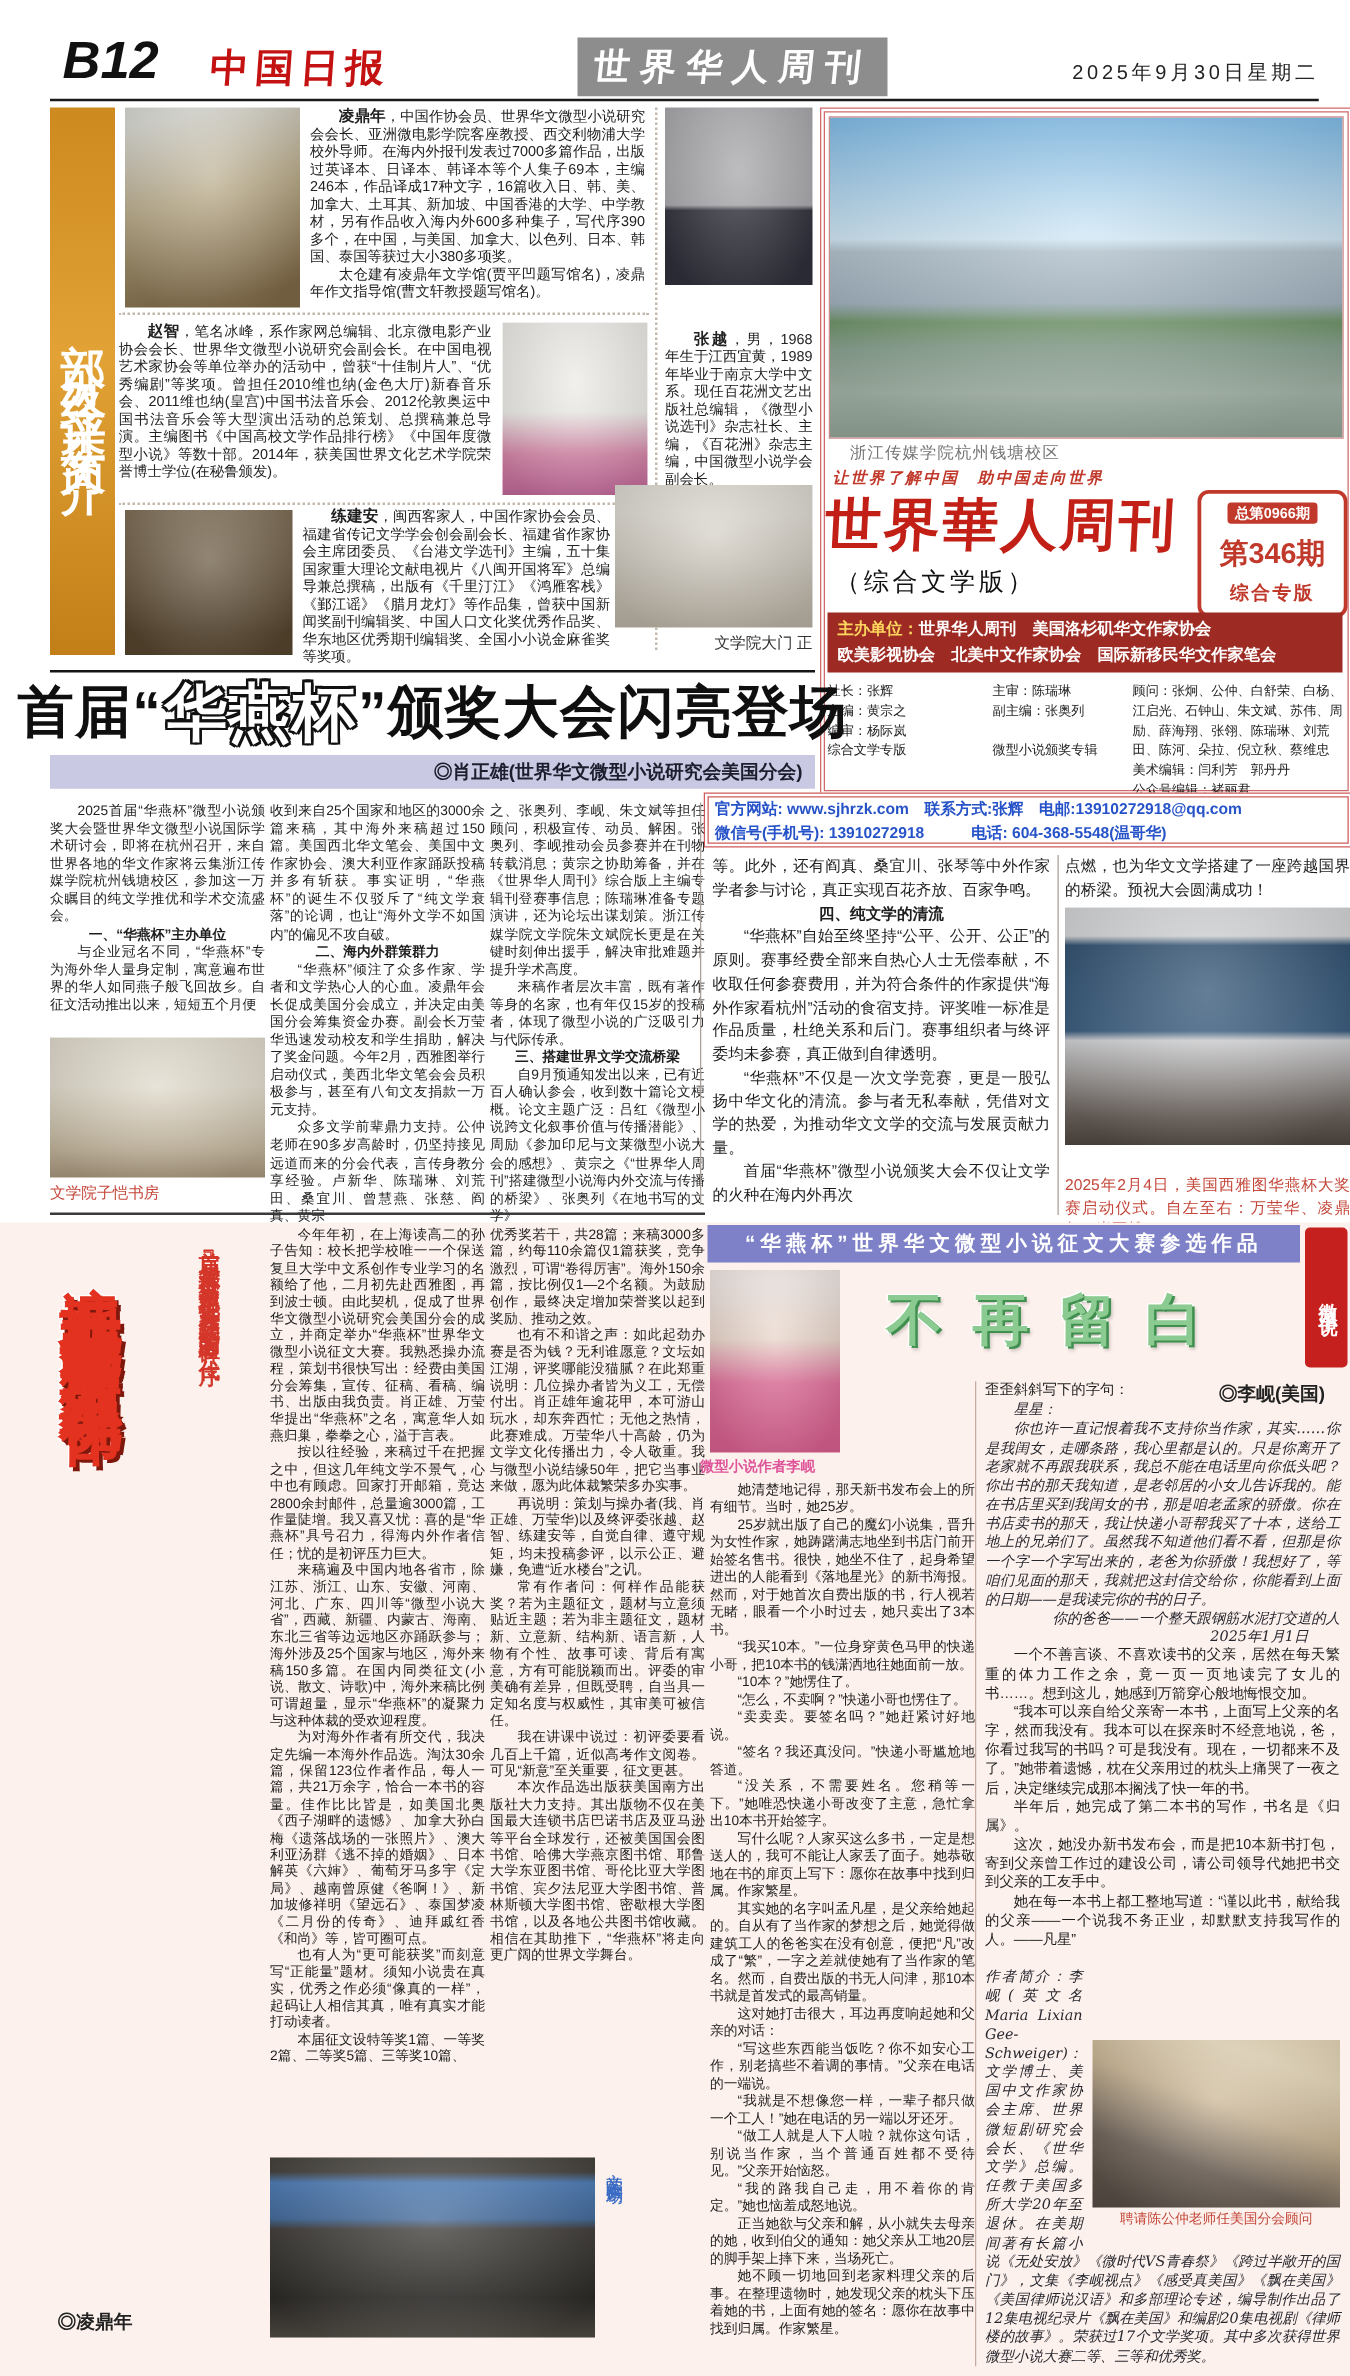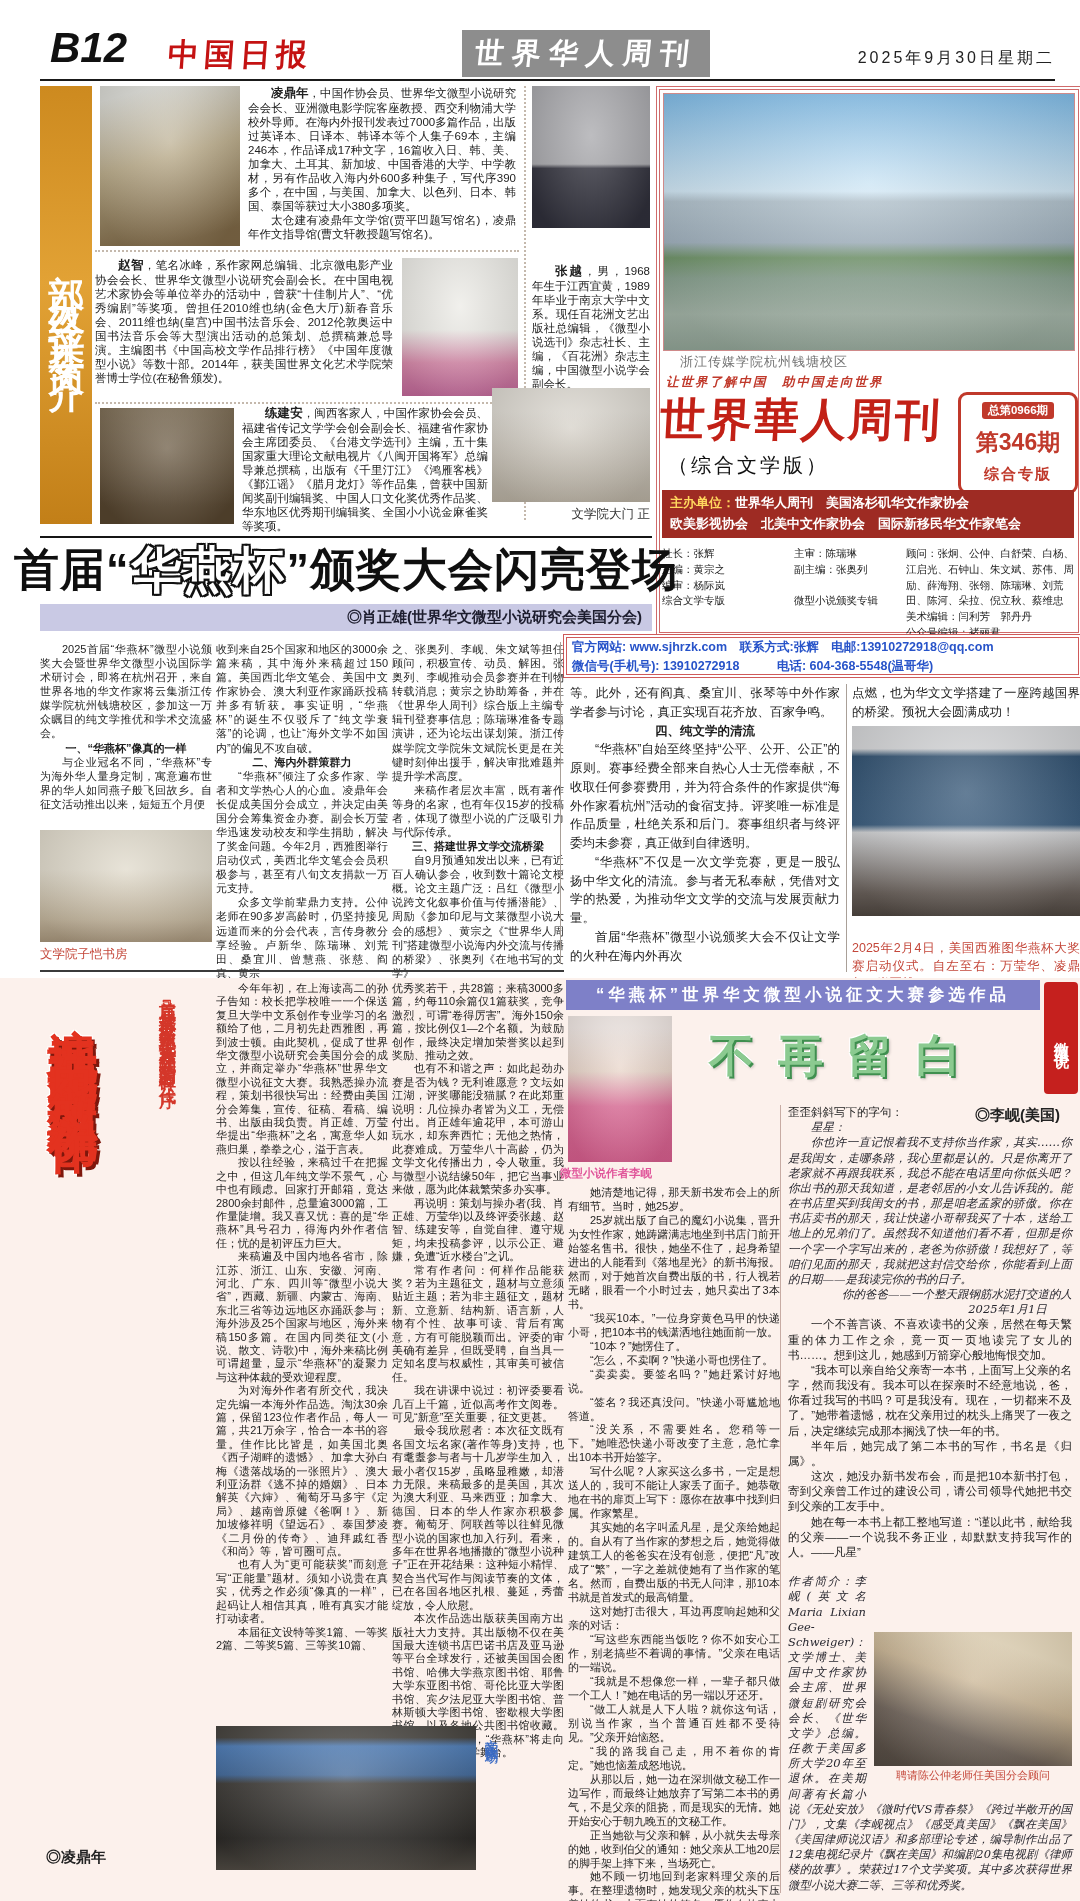--- a/index.html
+++ b/index.html
@@ -195,21 +195,21 @@
     <span>首届“</span>
       <span class="cup">华燕杯</span>
       <span>”颁奖大会闪亮登场</span>
   </div>
   <div class="abs byline-bar">
     <span>◎肖正雄(世界华文微型小说研究会美国分会)</span>
   </div>
 
   <div class="col m-col" style="left:40px;top:642px;">
       <p class="b-p">2025首届“华燕杯”微型小说颁奖大会暨世界华文微型小说国际学术研讨会，即将在杭州召开，来自世界各地的华文作家将云集浙江传媒学院杭州钱塘校区，参加这一万众瞩目的纯文学推优和学术交流盛会。</p>
-      <p class="b-h">一、“华燕杯”像真的一样</p>
+      <p class="b-h">一、“华燕杯”主办单位</p>
       <p class="b-p">与企业冠名不同，“华燕杯”专为海外华人量身定制，寓意遍布世界的华人如同燕子般飞回故乡。自征文活动推出以来，短短五个月便</p>
     </div>
   <div class="ph ph7" style="left:40px;top:830px;width:172px;height:112px;"></div>
   <div class="caption-red" style="left:40px;top:946px;width:172px;text-align:left;">文学院子恺书房</div>
 
   <div class="col m-col" style="left:216px;top:642px;">
       <p class="b-c">收到来自25个国家和地区的3000余篇来稿，其中海外来稿超过150篇。美国西北华文笔会、美国中文作家协会、澳大利亚作家踊跃投稿并多有斩获。事实证明，“华燕杯”的诞生不仅驳斥了“纯文学衰落”的论调，也让“海外文学不如国内”的偏见不攻自破。</p>
       <p class="b-h">二、海内外群策群力</p>
       <p class="b-p">“华燕杯”倾注了众多作家、学者和文学热心人的心血。凌鼎年会长促成美国分会成立，并决定由美国分会筹集资金办赛。副会长万莹华迅速发动校友和学生捐助，解决了奖金问题。今年2月，西雅图举行启动仪式，美西北华文笔会会员积极参与，甚至有八旬文友捐款一万元支持。</p>
       <p class="b-p">众多文学前辈鼎力支持。公仲老师在90多岁高龄时，仍坚持接见远道而来的分会代表，言传身教分享经验。卢新华、陈瑞琳、刘荒田、桑宜川、曾慧燕、张慈、阎真、黄宗</p>
@@ -249,21 +249,20 @@
       <p class="b-p">为对海外作者有所交代，我决定先编一本海外作品选。淘汰30余篇，保留123位作者作品，每人一篇，共21万余字，恰合一本书的容量。佳作比比皆是，如美国北奥《西子湖畔的遗憾》、加拿大孙白梅《遗落战场的一张照片》、澳大利亚汤群《逃不掉的婚姻》、日本解英《六婶》、葡萄牙马多宇《定局》、越南曾原健《爸啊！》、新加坡修祥明《望远石》、泰国梦凌《二月份的传奇》、迪拜戚红香《和尚》等，皆可圈可点。</p>
       <p class="b-p">也有人为“更可能获奖”而刻意写“正能量”题材。须知小说贵在真实，优秀之作必须“像真的一样”，起码让人相信其真，唯有真实才能打动读者。</p>
       <p class="b-p">本届征文设特等奖1篇、一等奖2篇、二等奖5篇、三等奖10篇、</p>
     </div>
   <div class="col p-col" style="left:392px;top:982px;">
       <p class="b-c">优秀奖若干，共28篇；来稿3000多篇，约每110余篇仅1篇获奖，竞争激烈，可谓“卷得厉害”。海外150余篇，按比例仅1—2个名额。为鼓励创作，最终决定增加荣誉奖以起到奖励、推动之效。</p>
       <p class="b-p">也有不和谐之声：如此起劲办赛是否为钱？无利谁愿意？文坛如江湖，评奖哪能没猫腻？在此郑重说明：几位操办者皆为义工，无偿付出。肖正雄年逾花甲，本可游山玩水，却东奔西忙；无他之热情，此赛难成。万莹华八十高龄，仍为文学文化传播出力，令人敬重。我与微型小说结缘50年，把它当事业来做，愿为此体裁繁荣多办实事。</p>
       <p class="b-p">再说明：策划与操办者(我、肖正雄、万莹华)以及终评委张越、赵智、练建安等，自觉自律、遵守规矩，均未投稿参评，以示公正、避嫌，免遭“近水楼台”之讥。</p>
       <p class="b-p">常有作者问：何样作品能获奖？若为主题征文，题材与立意须贴近主题；若为非主题征文，题材新、立意新、结构新、语言新，人物有个性、故事可读、背后有寓意，方有可能脱颖而出。评委的审美确有差异，但既受聘，自当具一定知名度与权威性，其审美可被信任。</p>
       <p class="b-p">我在讲课中说过：初评委要看几百上千篇，近似高考作文阅卷。可见“新意”至关重要，征文更甚。</p>
-      <p class="b-p">最令我欣慰者：本次征文既有各国文坛名家(著作等身)支持，也有耄耋参与者与十几岁学生加入，最小者仅15岁，虽略显稚嫩，却潜力无限。来稿最多的是美国，其次为澳大利亚、马来西亚；加拿大、德国、日本的华人作家亦积极参赛。葡萄牙、阿联酋等以往鲜见微型小说的国家也加入行列。看来，多年在世界各地播撒的“微型小说种子”正在开花结果：这种短小精悍、契合当代写作与阅读节奏的文体，已在各国各地区扎根、蔓延，秀蕾绽放，令人欣慰。</p>
       <p class="b-p">本次作品选出版获美国南方出版社大力支持。其出版物不仅在美国最大连锁书店巴诺书店及亚马逊等平台全球发行，还被美国国会图书馆、哈佛大学燕京图书馆、耶鲁大学东亚图书馆、哥伦比亚大学图书馆、宾夕法尼亚大学图书馆、普林斯顿大学图书馆、密歇根大学图书馆，以及各地公共图书馆收藏。相信在其助推下，“华燕杯”将走向更广阔的世界文学舞台。</p>
     </div>
   <div class="ph ph10" style="left:216px;top:1726px;width:260px;height:144px;"></div>
   <div class="abs v-cap">文学院实验剧场</div>
 
   <div class="abs story-banner">“华燕杯”世界华文微型小说征文大赛参选作品</div>
   <div class="abs story-badge">
     <span>微型小说</span>
   </div>
   <div class="abs story-title">不再留白</div>
@@ -281,21 +280,20 @@
       <p class="b-p">“卖卖卖。要签名吗？”她赶紧讨好地说。</p>
       <p class="b-p">“签名？我还真没问。”快递小哥尴尬地答道。</p>
       <p class="b-p">“没关系，不需要姓名。您稍等一下。”她唯恐快递小哥改变了主意，急忙拿出10本书开始签字。</p>
       <p class="b-p">写什么呢？人家买这么多书，一定是想送人的，我可不能让人家丢了面子。她恭敬地在书的扉页上写下：愿你在故事中找到归属。作家繁星。</p>
       <p class="b-p">其实她的名字叫孟凡星，是父亲给她起的。自从有了当作家的梦想之后，她觉得做建筑工人的爸爸实在没有创意，便把“凡”改成了“繁”，一字之差就使她有了当作家的笔名。然而，自费出版的书无人问津，那10本书就是首发式的最高销量。</p>
       <p class="b-p">这对她打击很大，耳边再度响起她和父亲的对话：</p>
       <p class="b-p">“写这些东西能当饭吃？你不如安心工作，别老搞些不着调的事情。”父亲在电话的一端说。</p>
       <p class="b-p">“我就是不想像您一样，一辈子都只做一个工人！”她在电话的另一端以牙还牙。</p>
       <p class="b-p">“做工人就是人下人啦？就你这句话，别说当作家，当个普通百姓都不受待见。”父亲开始恼怒。</p>
       <p class="b-p">“我的路我自己走，用不着你的肯定。”她也恼羞成怒地说。</p>
-      <p class="b-p">从那以后，她一边在深圳做文秘工作一边写作，而最终让她放弃了写第二本书的勇气，不是父亲的阻挠，而是现实的无情。她开始安心于朝九晚五的文秘工作。</p>
       <p class="b-p">正当她欲与父亲和解，从小就失去母亲的她，收到伯父的通知：她父亲从工地20层的脚手架上摔下来，当场死亡。</p>
       <p class="b-p">她不顾一切地回到老家料理父亲的后事。在整理遗物时，她发现父亲的枕头下压着她的书，上面有她的签名：愿你在故事中找到归属。作家繁星。</p>
     </div>
   <div class="col colB">
     <div>
         <p class="b-c">歪歪斜斜写下的字句：</p>
         <p class="b-sal">星星：</p>
         <p class="b-l">你也许一直记恨着我不支持你当作家，其实……你是我闺女，走哪条路，我心里都是认的。只是你离开了老家就不再跟我联系，我总不能在电话里向你低头吧？你出书的那天我知道，是老邻居的小女儿告诉我的。能在书店里买到我闺女的书，那是咱老孟家的骄傲。你在书店卖书的那天，我让快递小哥帮我买了十本，送给工地上的兄弟们了。虽然我不知道他们看不看，但那是你一个字一个字写出来的，老爸为你骄傲！我想好了，等咱们见面的那天，我就把这封信交给你，你能看到上面的日期——是我读完你的书的日子。</p>
         <p class="b-sig">你的爸爸——一个整天跟钢筋水泥打交道的人</p>
         <p class="b-date">2025年1月1日</p>

